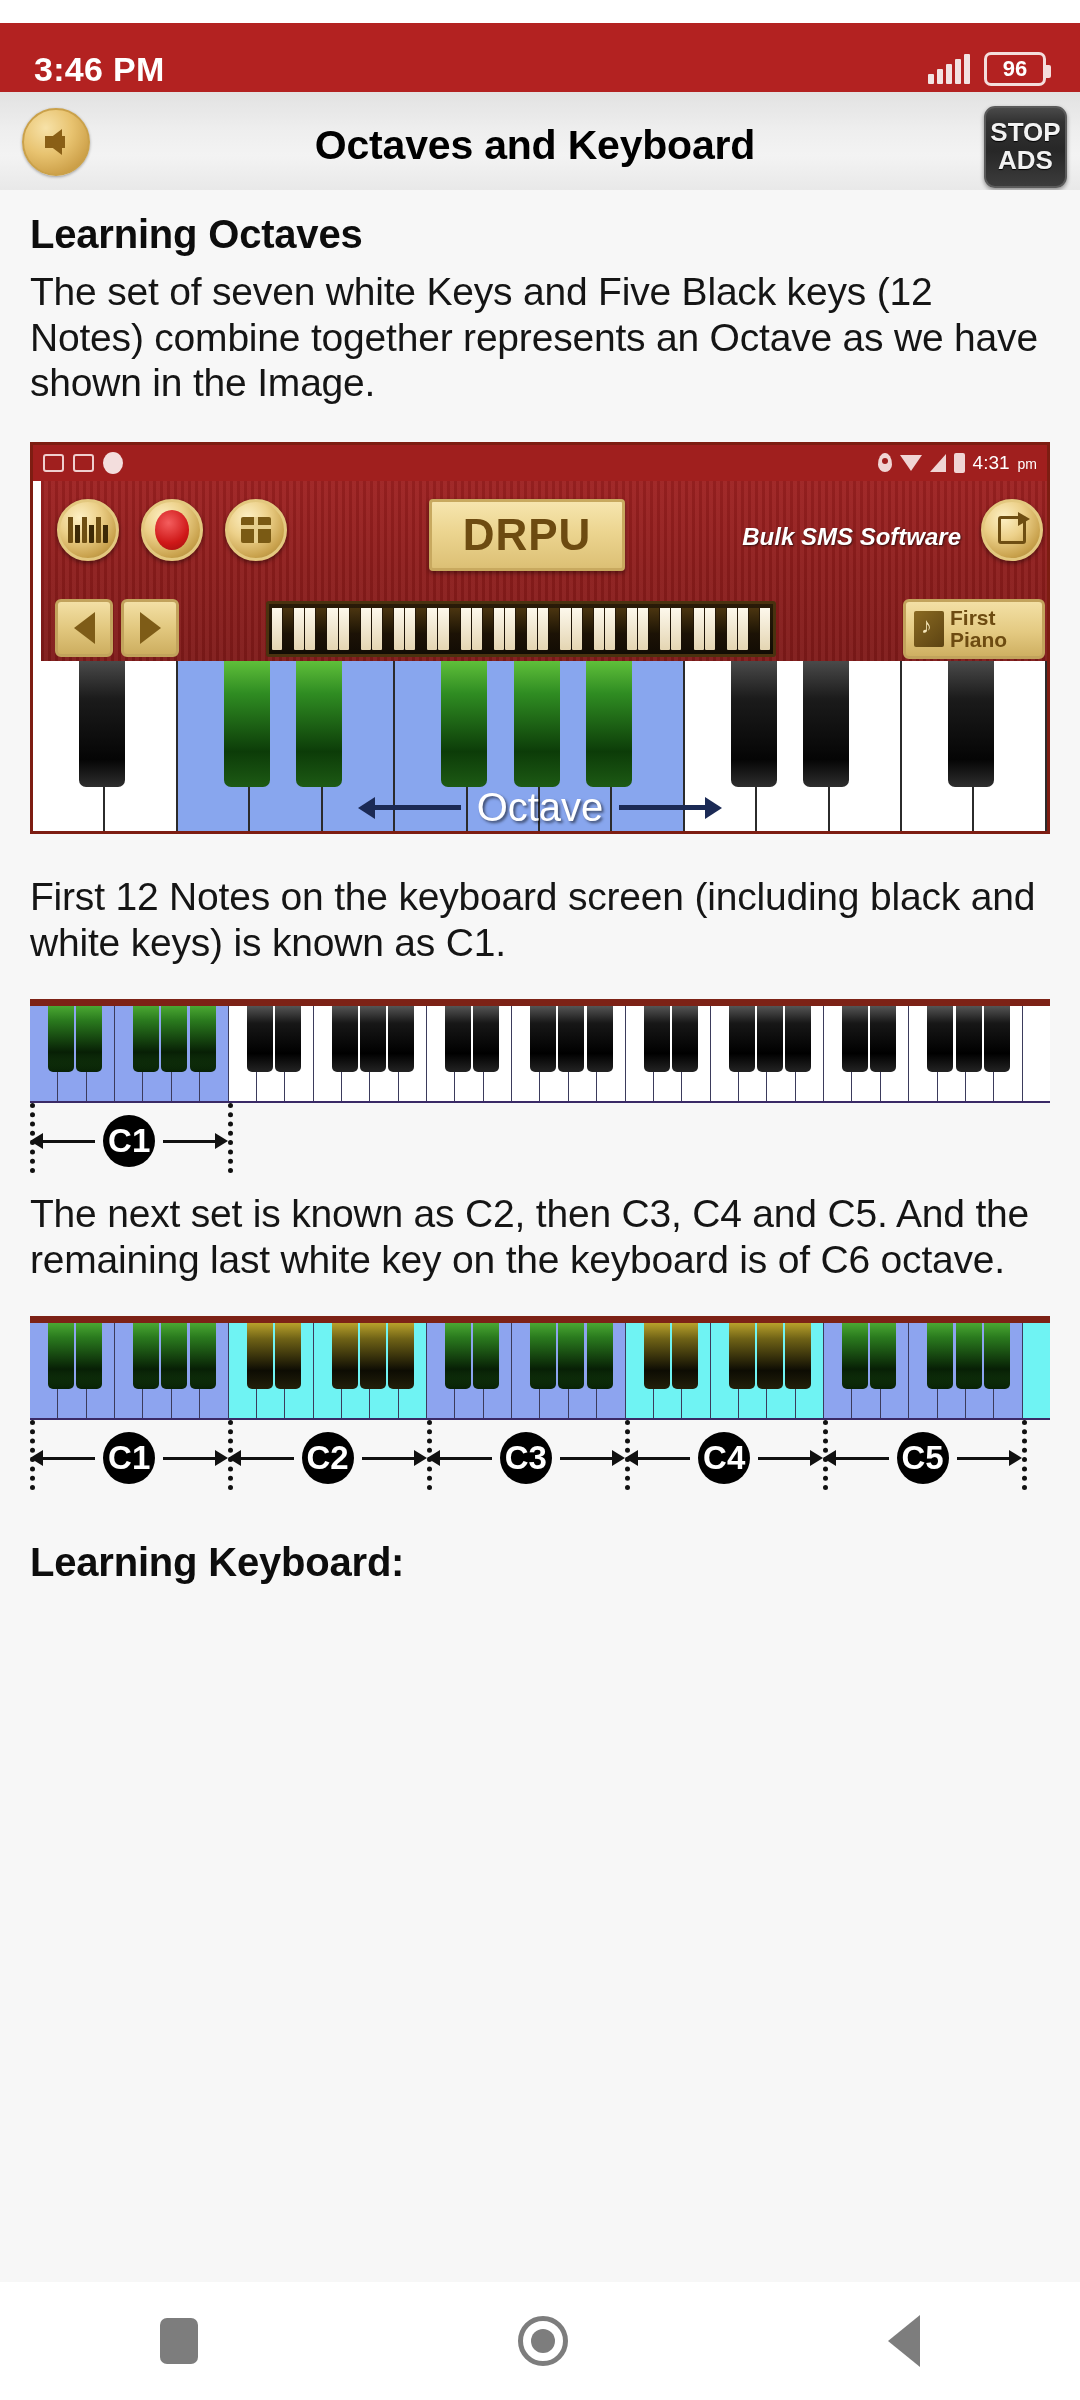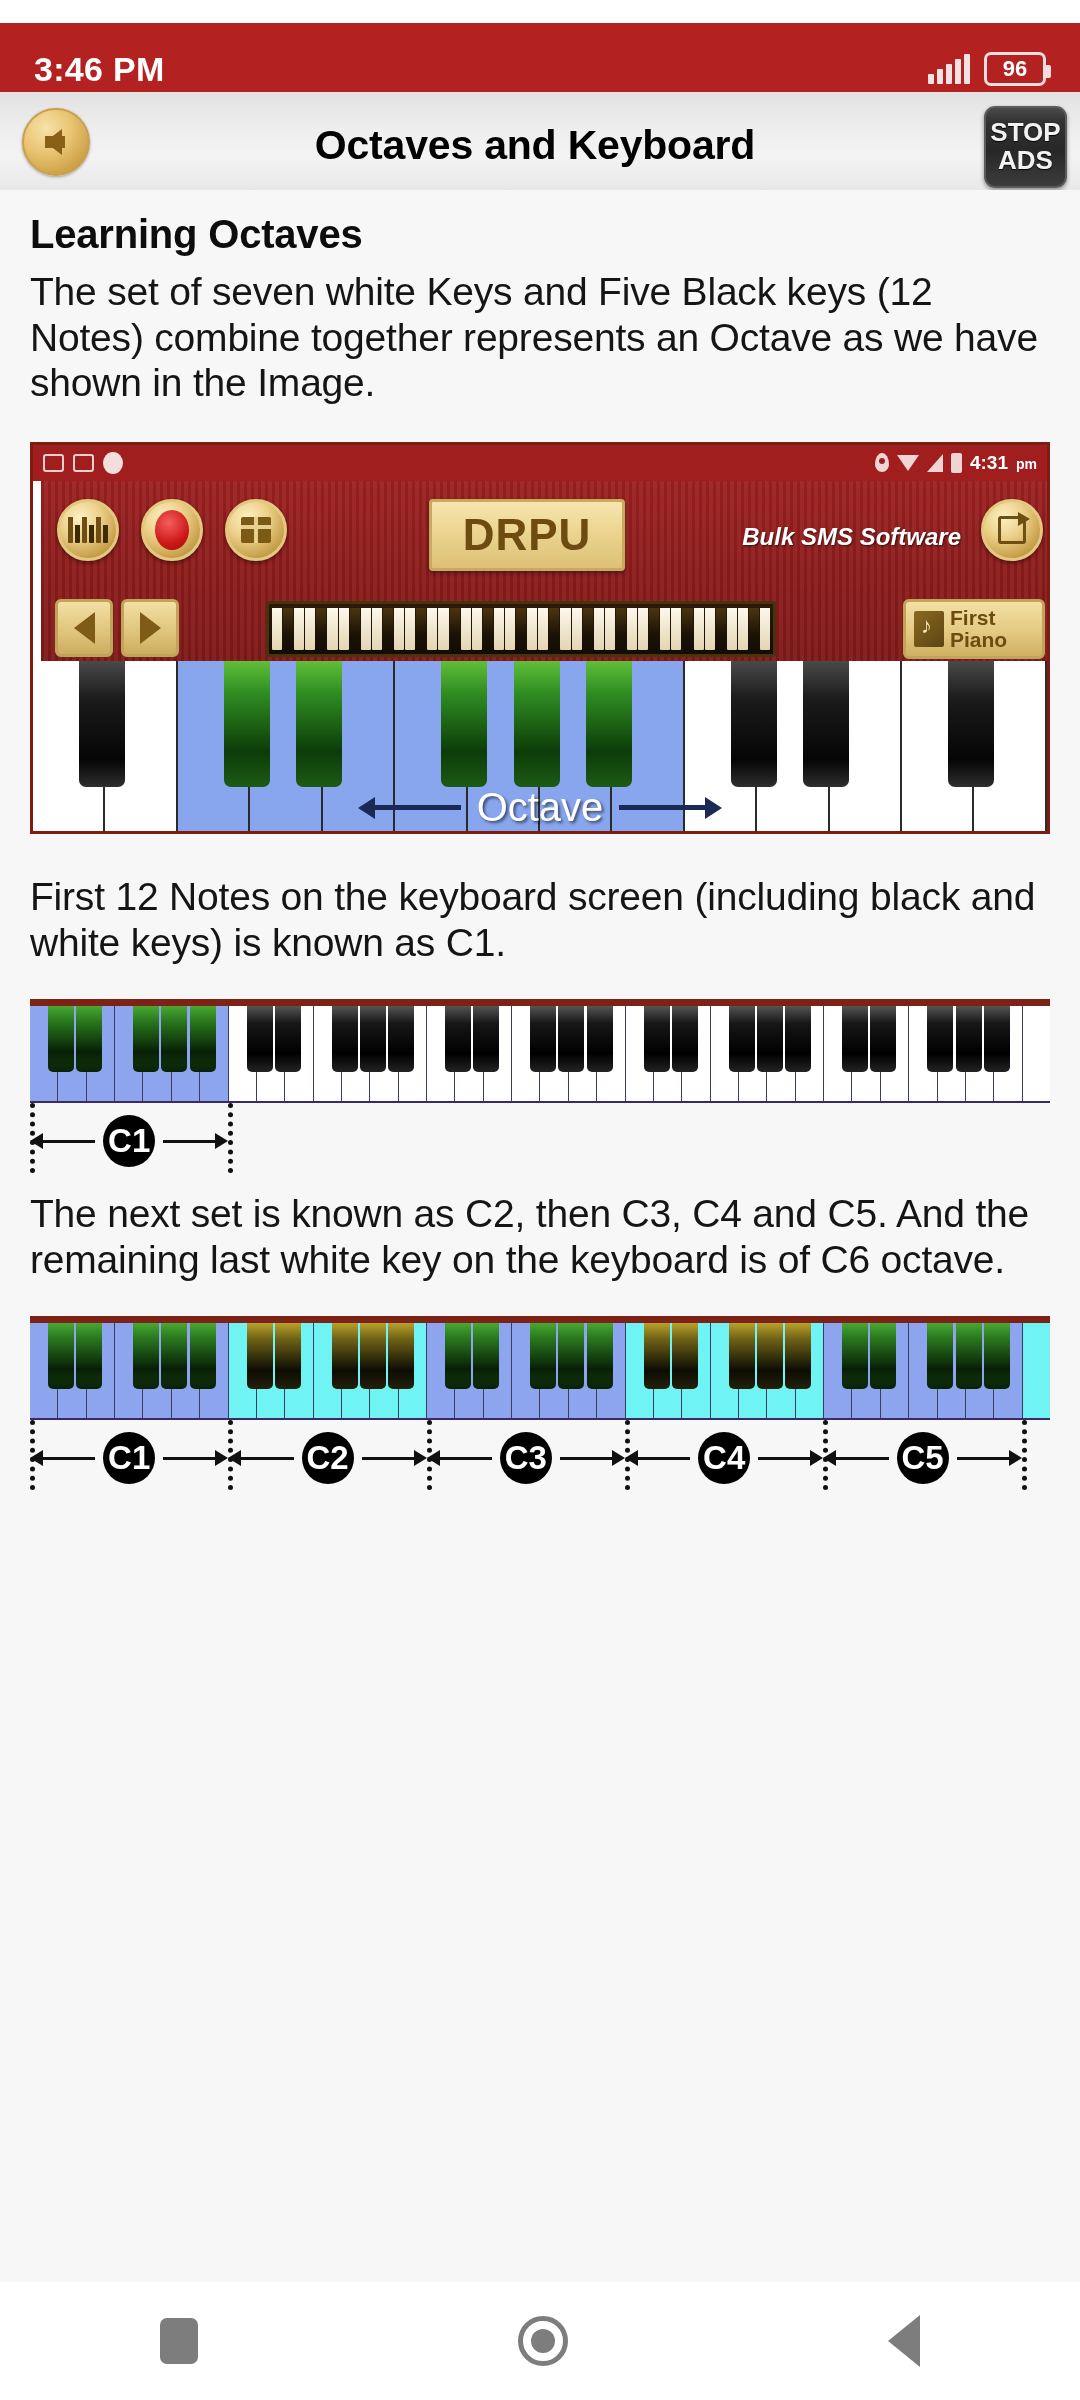--- a/index.html
+++ b/index.html
@@ -107,21 +107,21 @@
   }
   .app-status{
     position:absolute;left:0;top:0;width:100%;height:36px;
     background:#a01f1e;display:flex;align-items:center;justify-content:space-between;
     padding:0 10px;
   }
   .as-left{display:flex;align-items:center;gap:9px;}
   .as-ic{width:21px;height:18px;border:2px solid #f0cfce;border-radius:3px;position:relative;}
   .as-ic.round{border-radius:50%;background:#f3dedd;border:none;width:20px;height:22px;}
   .as-right{display:flex;align-items:center;gap:8px;}
-  .as-right .t{color:#fff;font-size:19px;font-weight:700;}
+  .as-right .t{color:#fff;font-size:19px;font-weight:400;}
   .as-right .t em{font-style:normal;font-size:14px;}
   .pin{width:14px;height:19px;background:#f0d5d4;border-radius:50% 50% 50% 50%/60% 60% 40% 40%;position:relative;}
   .pin::after{content:"";position:absolute;left:4px;top:5px;width:6px;height:6px;background:#a01f1e;border-radius:50%;}
   .wifi{width:0;height:0;border-left:11px solid transparent;border-right:11px solid transparent;border-top:16px solid #f0d5d4;}
   .tri{width:0;height:0;border-left:16px solid transparent;border-bottom:18px solid #f0d5d4;}
   .batt2{width:11px;height:20px;background:#f0d5d4;border-radius:2px;}
 
   .app-body{
     position:absolute;left:8px;top:36px;width:100%;height:180px;
     background:
@@ -699,20 +699,21 @@
           <span class="ah l"></span>
           <span class="ln"></span>
           <span class="badge">C5</span>
           <span class="ln"></span>
           <span class="ah r"></span>
         </div>
         <div class="tick" style="left: 97.2222%;"></div>
       </div>
   </div>
 
+  <div class="h-sec" style="margin-top:44px">Learning Keyboard:</div>
 </div>
 
 <div class="navbar">
   <span class="nav-sq"></span>
   <span class="nav-ci">
       <i></i>
     </span>
   <span class="nav-tr"></span>
 </div>
 

